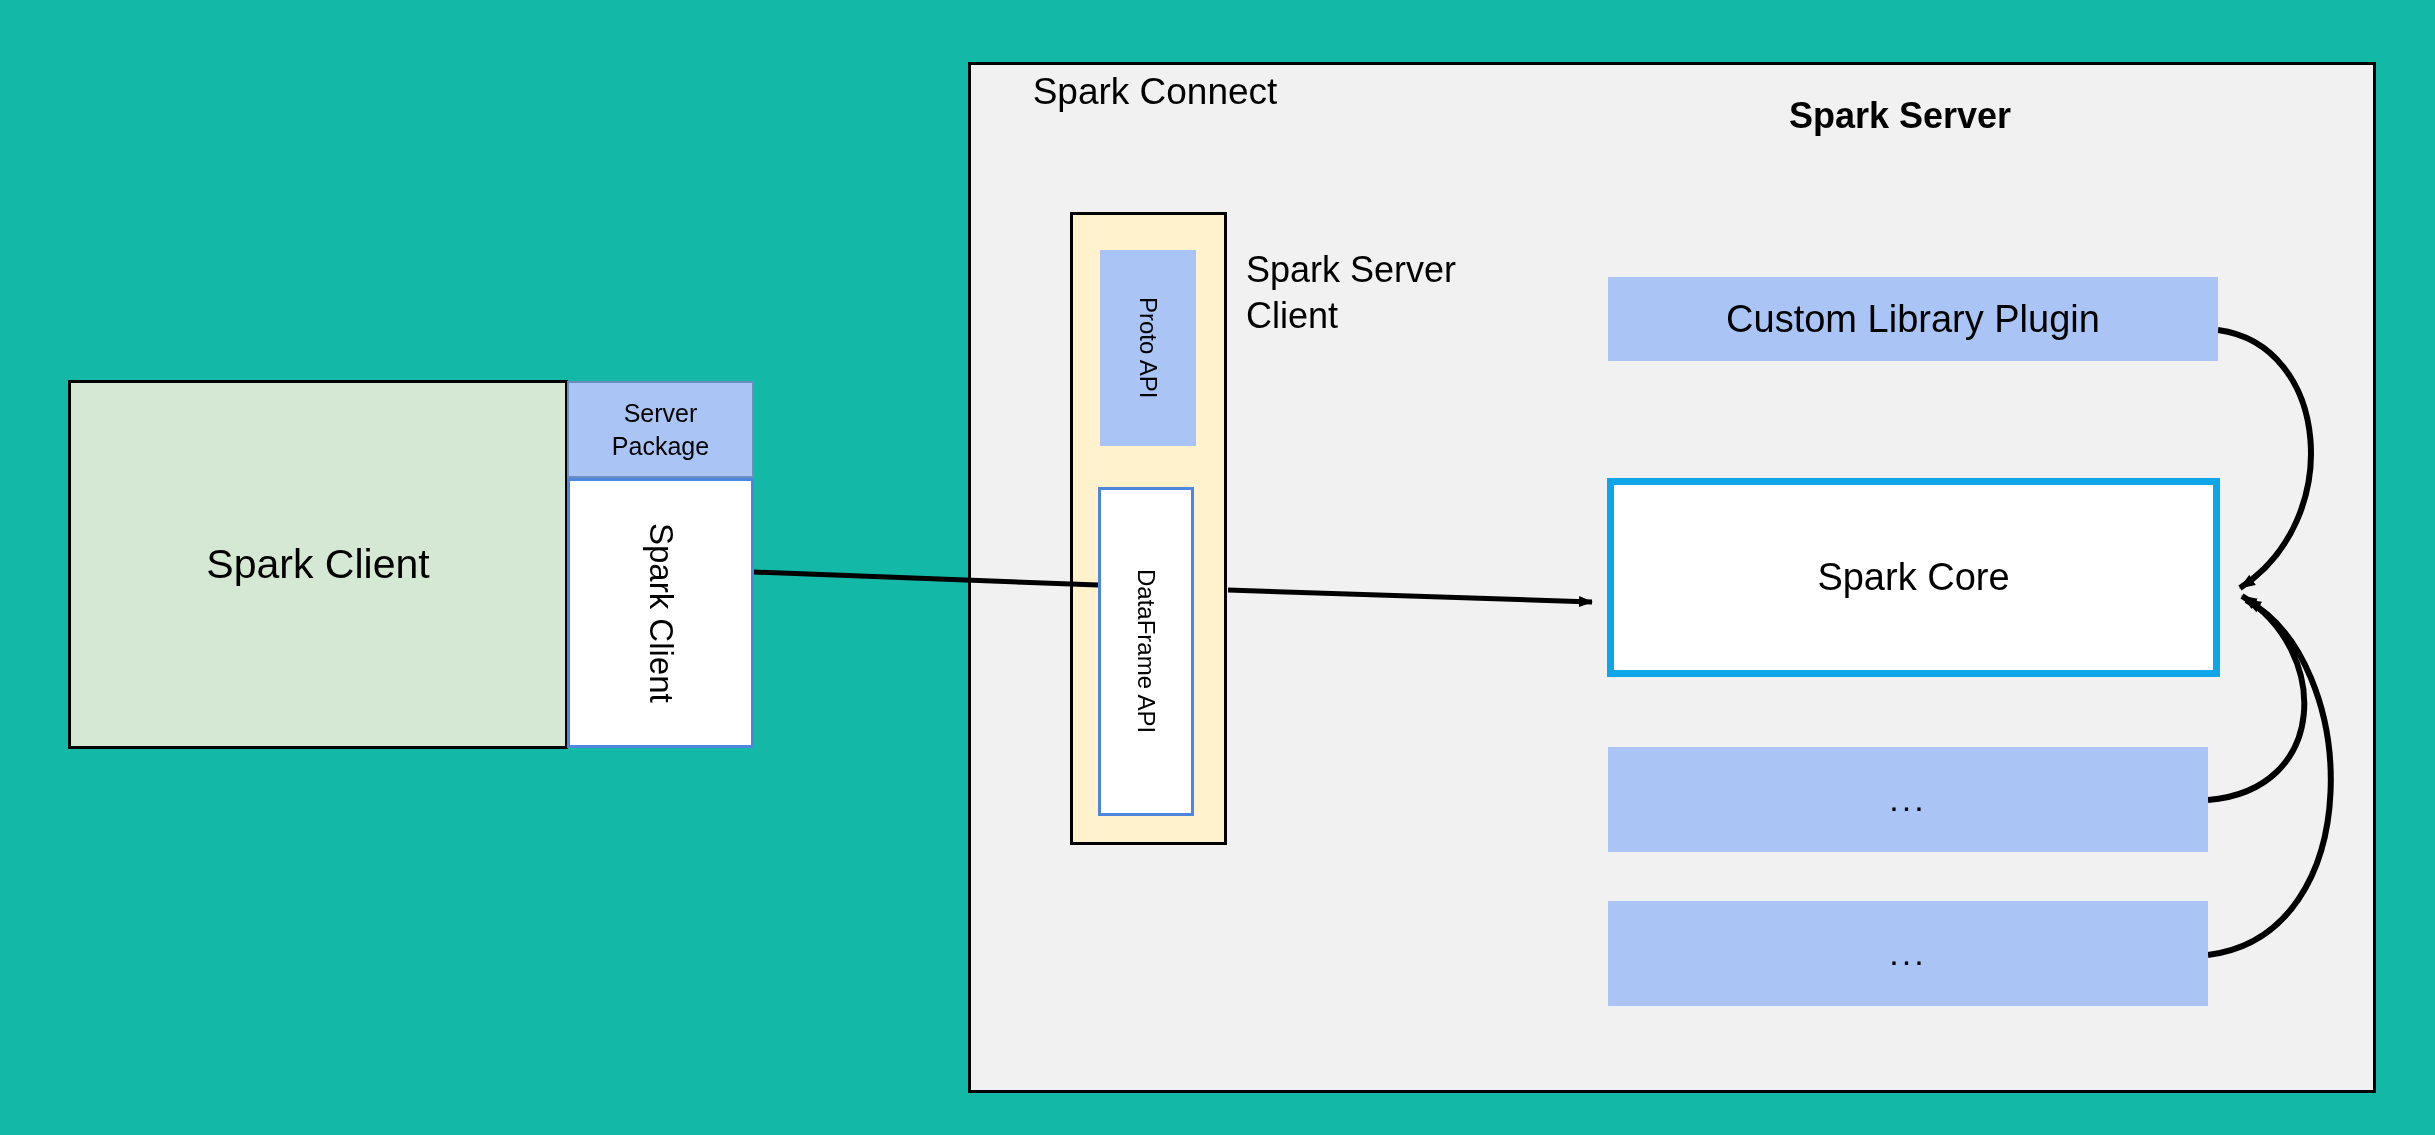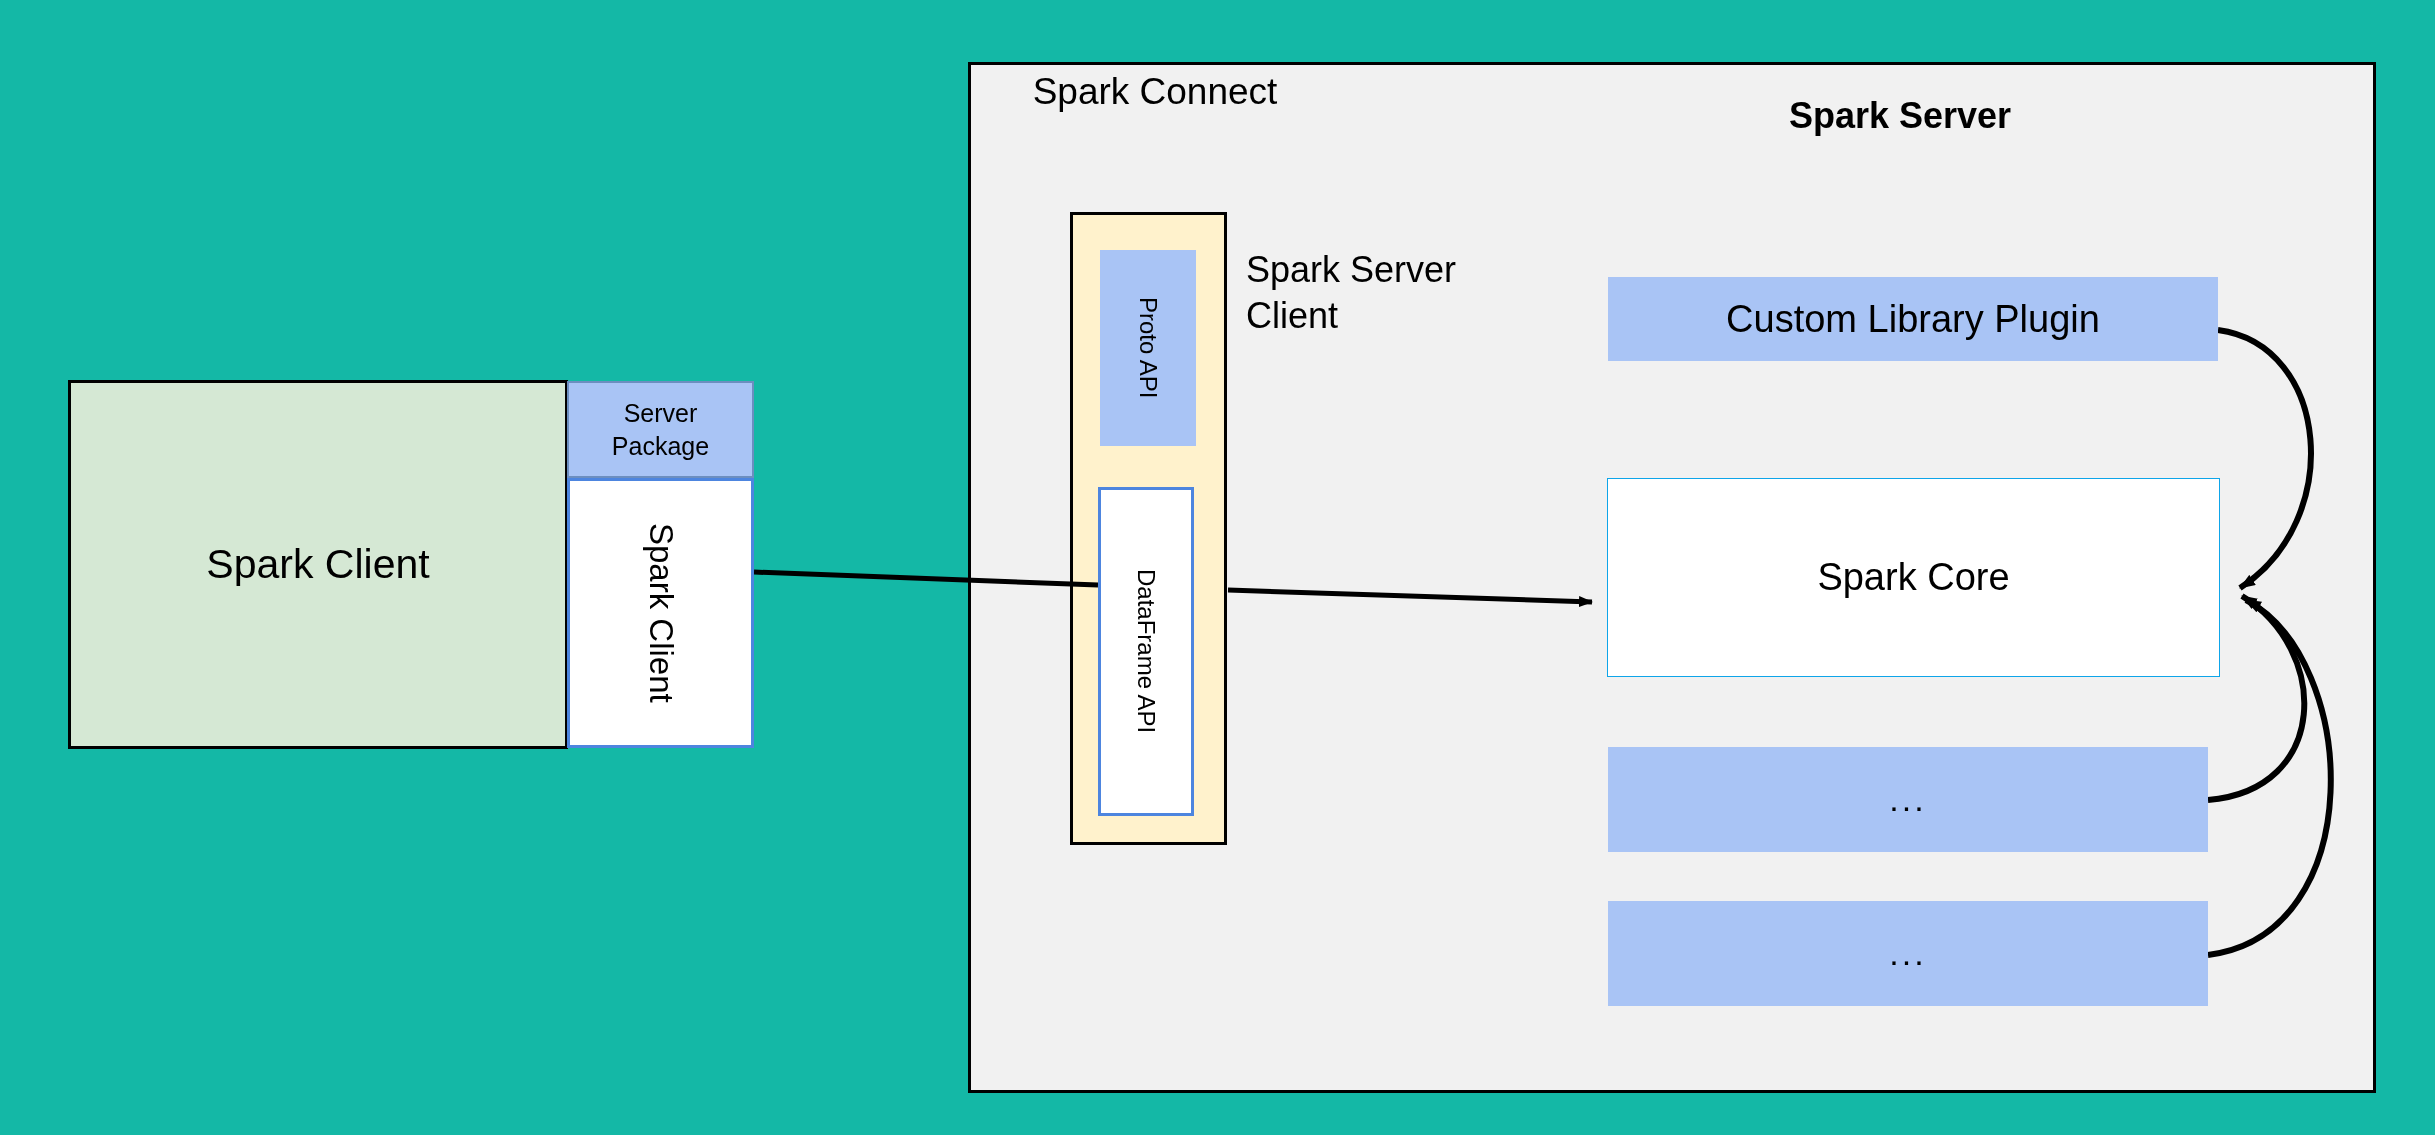--- a/index.html
+++ b/index.html
@@ -129,21 +129,21 @@
     width: 610px; height: 84px;
     background: #a9c4f5;
     display: flex; align-items: center; justify-content: center;
     font-size: 38px; color: #000000;
     z-index: 3;
   }
   .spark-core {
     left: 1607px; top: 478px;
     width: 613px; height: 199px;
     background: #ffffff;
-    border: 1px solid #0ea5e9;
+    border: 7px solid #0ea5e9;
     display: flex; align-items: center; justify-content: center;
     font-size: 38px; color: #000000;
     z-index: 3;
   }
   .dots-box-1 {
     left: 1608px; top: 747px;
     width: 600px; height: 105px;
     background: #a9c4f5;
     display: flex; align-items: center; justify-content: center;
     font-size: 34px; color: #000000; letter-spacing: 3px;

